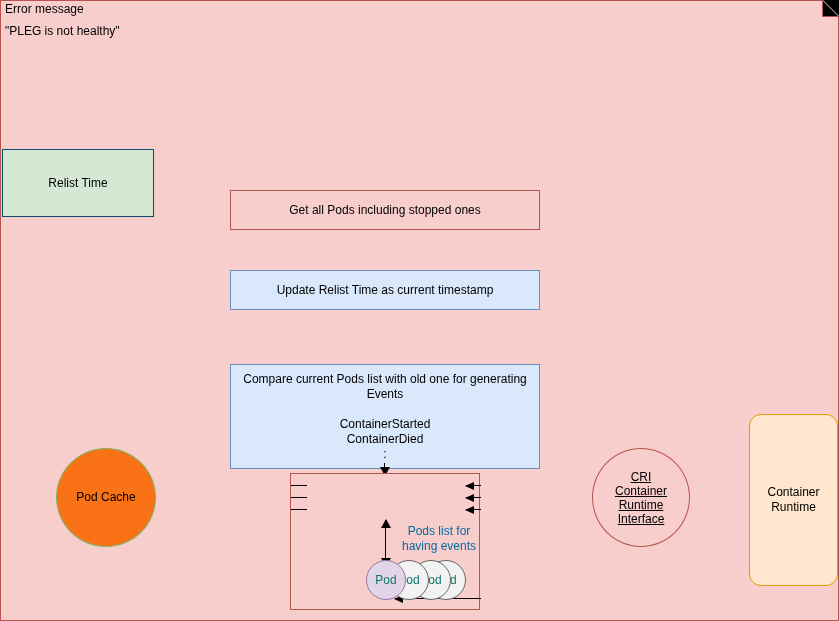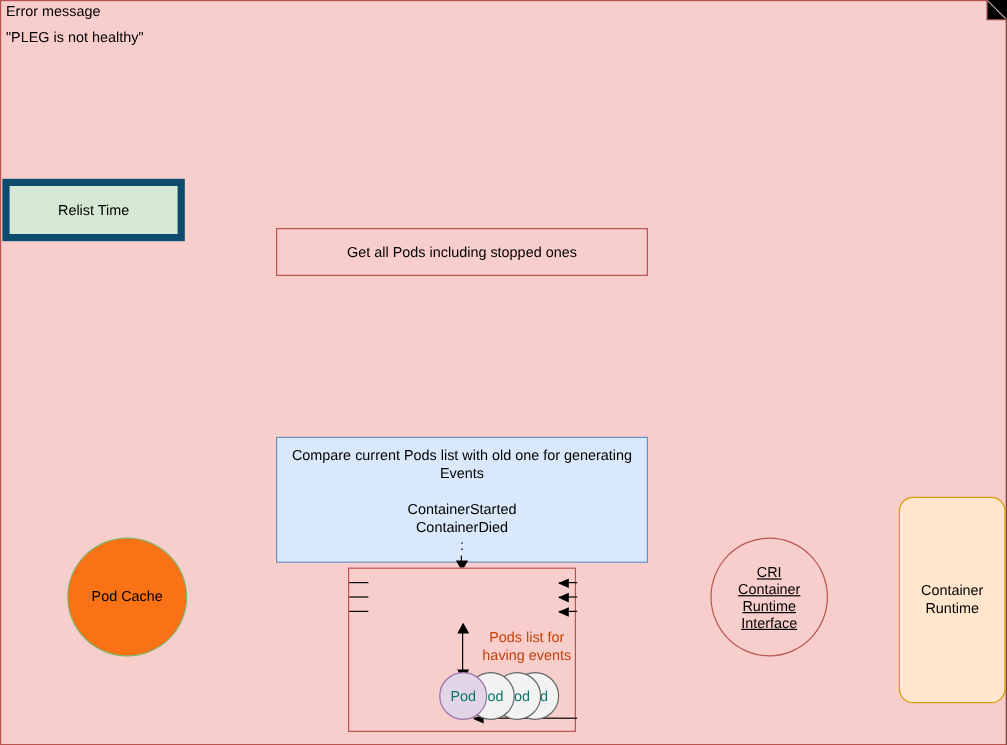--- a/index.html
+++ b/index.html
@@ -75,23 +75,23 @@
     line-height: 15px;
     color: #000;
     white-space: pre-line;
   }
 
   
   #relist-time {
     left: 2px;
     top: 149px;
     width: 152px;
-    height: 52px;
+    height: 68px;
     background: #d5e8d4;
-    border: 6px solid #0c4a6e;
+    border: 1px solid #0c4a6e;
   }
 
   
   .box-blue {
     background: #dae8fc;
     border: 1px solid #6c8ebf;
   }
   .box-pink {
     background: #f8cecc;
     border: 1px solid #b85450;
@@ -242,21 +242,21 @@
 
   
   #pods-list-label {
     position: absolute;
     left: 105px;
     top: 50px;
     width: 86px;
     font-size: 12px;
     line-height: 15px;
     text-align: center;
-    color: #c2410c;
+    color: #0369a1;
     white-space: pre-line;
   }
 
   
   .pod {
     position: absolute;
     width: 40px;
     height: 40px;
     border-radius: 50%;
     display: flex;
@@ -314,20 +314,21 @@
     <div class="note-fold"></div>
     <div class="note-text">Error message</div>
     <div class="note-text" style="top:24px;">"PLEG is not healthy"</div>
   </div>
 
   <div class="node" id="relist-time">Relist Time</div>
 
 
   <div class="node box-pink" id="get-all-pods">Get all Pods including stopped ones</div>
 
+  <div class="node box-blue" id="update-relist">Update Relist Time as current timestamp</div>
 
   <div class="node box-blue" id="compare-pods">Compare current Pods list with old one for generating Events
 
 ContainerStarted
 ContainerDied
 :</div>
 
   <div class="node ellipse" id="pod-cache">Pod Cache</div>
 
   <div class="node ellipse" id="cri">CRI

